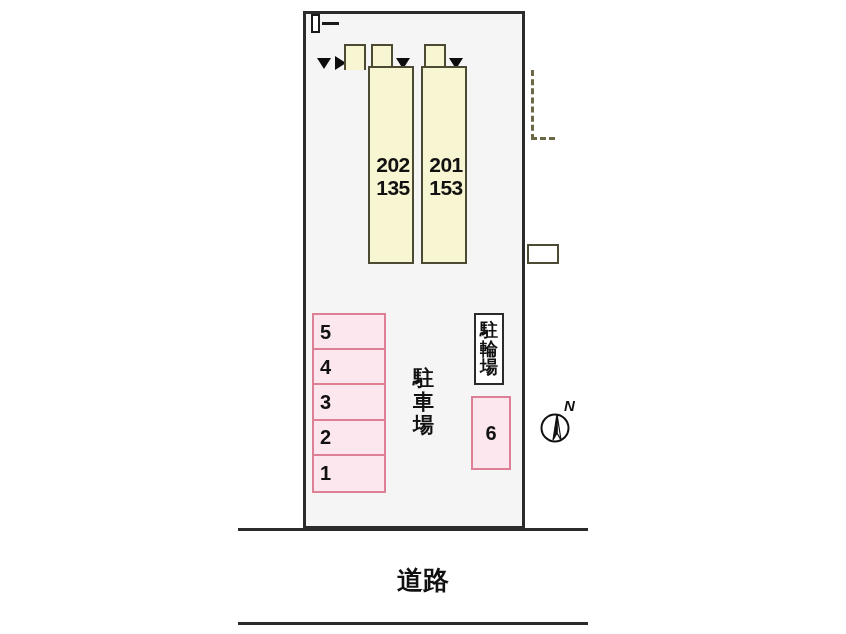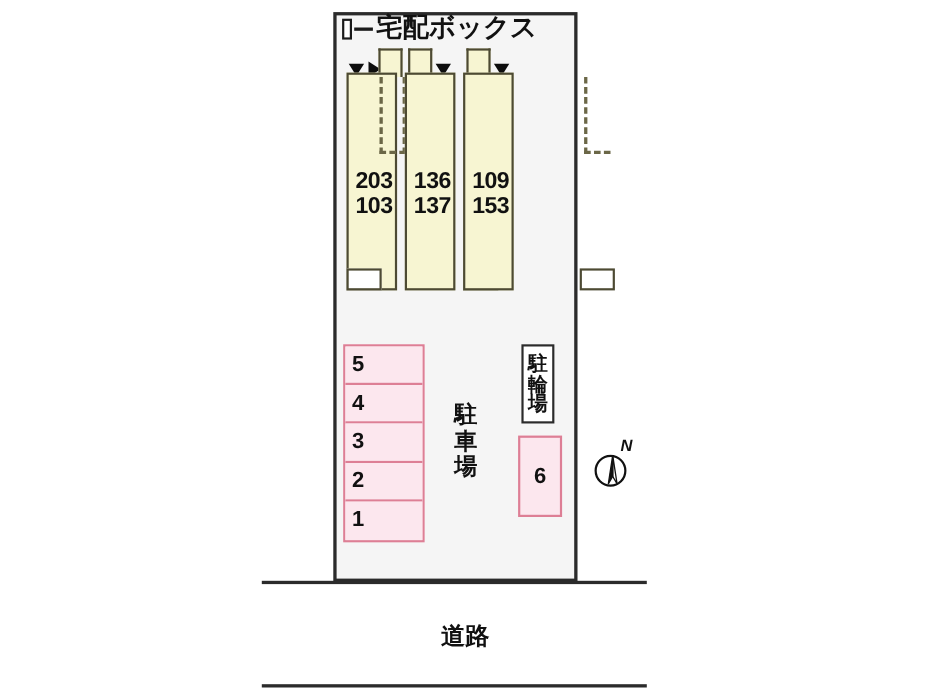--- a/index.html
+++ b/index.html
@@ -297,37 +297,36 @@
     border-top: 3px solid #2b2b2b;
   }
   .road-line.top { left: 238px; top: 528px; width: 350px; }
   .road-line.bottom { left: 238px; top: 622px; width: 350px; }
   .road-label {
     position: absolute;
     left: 0;
     top: 563px;
     width: 846px;
     text-align: center;
-    font-size: 22px;
+    font-size: 26px;
     font-weight: bold;
     color: #111111;
   }
 </style>
 </head>
 <body>
 
 <div id="root">
 
 
   <div class="site"></div>
 
   <div class="delivery-label">
     <span class="delivery-icon"></span>
     <span class="delivery-leader"></span>
-    <span class="delivery-text">宅配ボックス</span>
   </div>
 
   <div class="arrows ar-g1">
     <span class="arrow down"></span>
     <span class="arrow right"></span>
   </div>
   <div class="arrows ar-g2">
     <span class="arrow left"></span>
     <span class="arrow down"></span>
   </div>
@@ -335,42 +334,34 @@
     <span class="arrow left"></span>
     <span class="arrow down"></span>
   </div>
 
   <div class="building">
 
     <div class="tower t203"></div>
     <div class="tower t202"></div>
     <div class="tower t201"></div>
 
-    <div class="unit u203">
-      <div class="dashed d203"></div>
-      <div class="room-nums">
-        <div>203</div>
-        <div>103</div>
-      </div>
-      <div class="alcove a203"></div>
-    </div>
 
     <div class="unit u202">
       <div class="dashed d202"></div>
       <div class="room-nums">
-        <div>136</div>
-        <div>137</div>
+        <div>202</div>
+        <div>135</div>
       </div>
       <div class="alcove a202"></div>
     </div>
 
     <div class="unit u201">
       <div class="dashed d201"></div>
       <div class="room-nums">
-        <div>109</div>
+        <div>201</div>
         <div>153</div>
       </div>
       <div class="alcove a201"></div>
     </div>
   </div>
 
   <div class="parking-stack">
     <div class="pstall">
       <span>5</span>
     </div>

